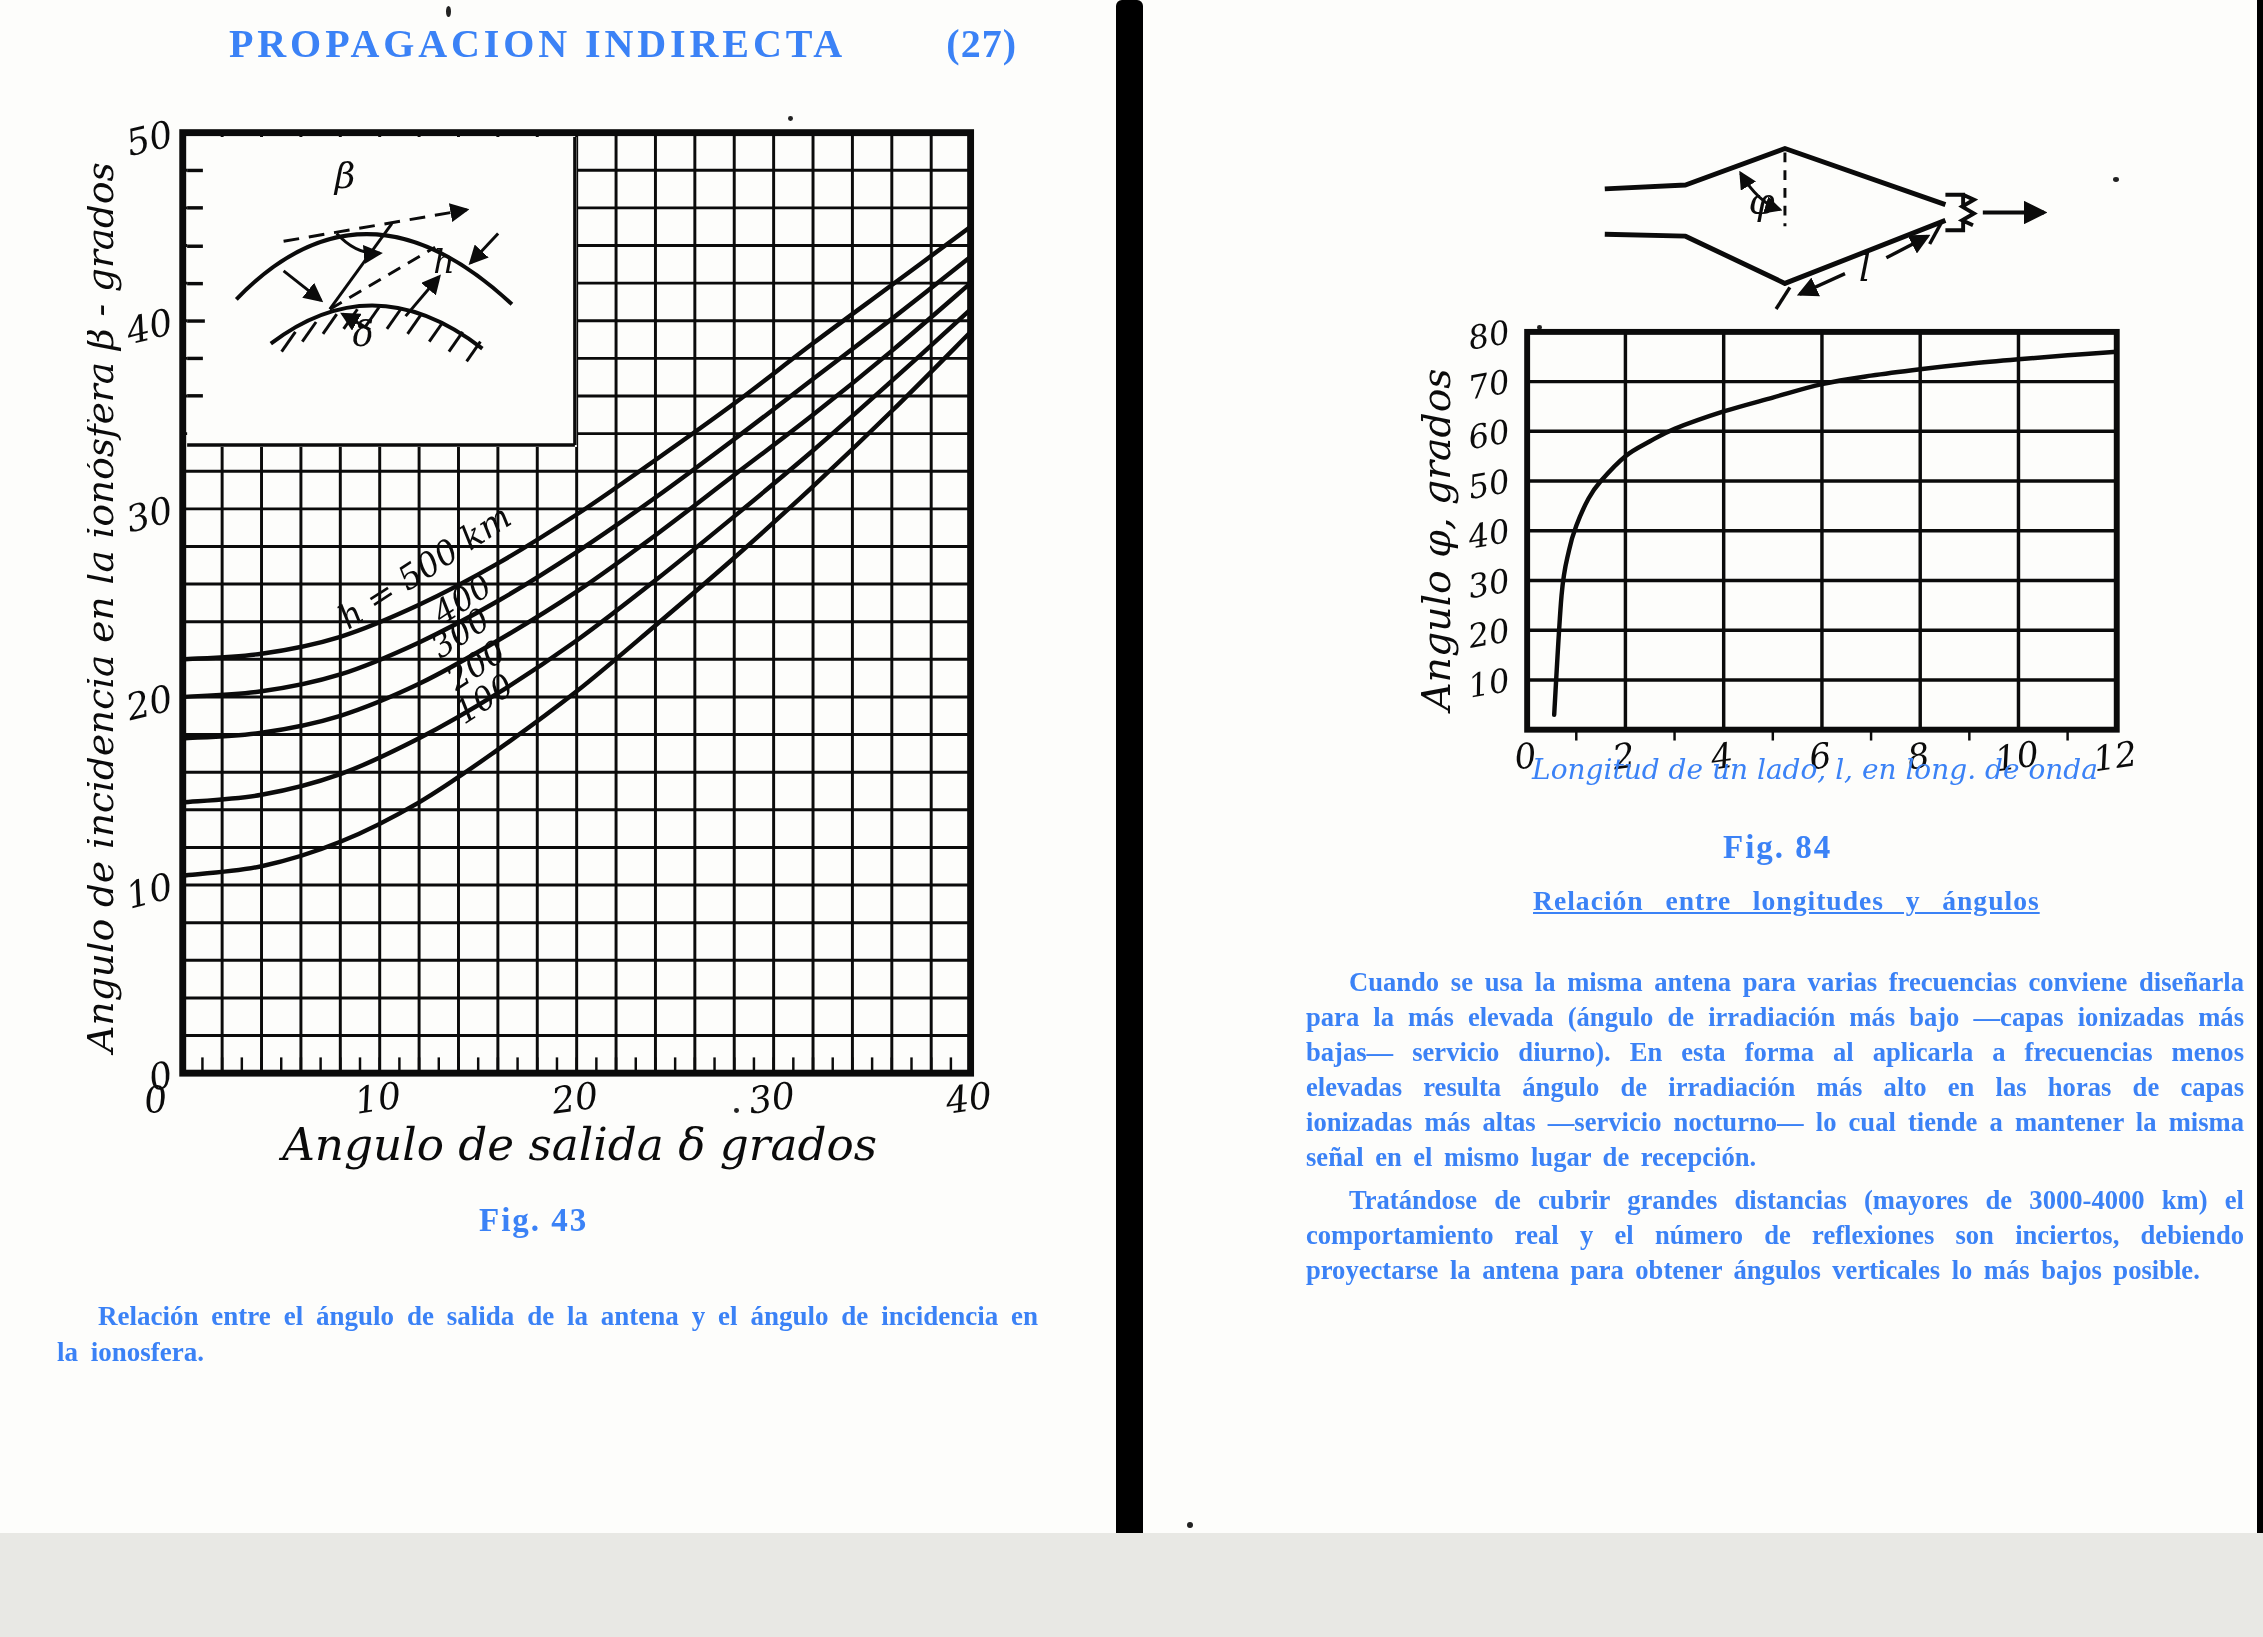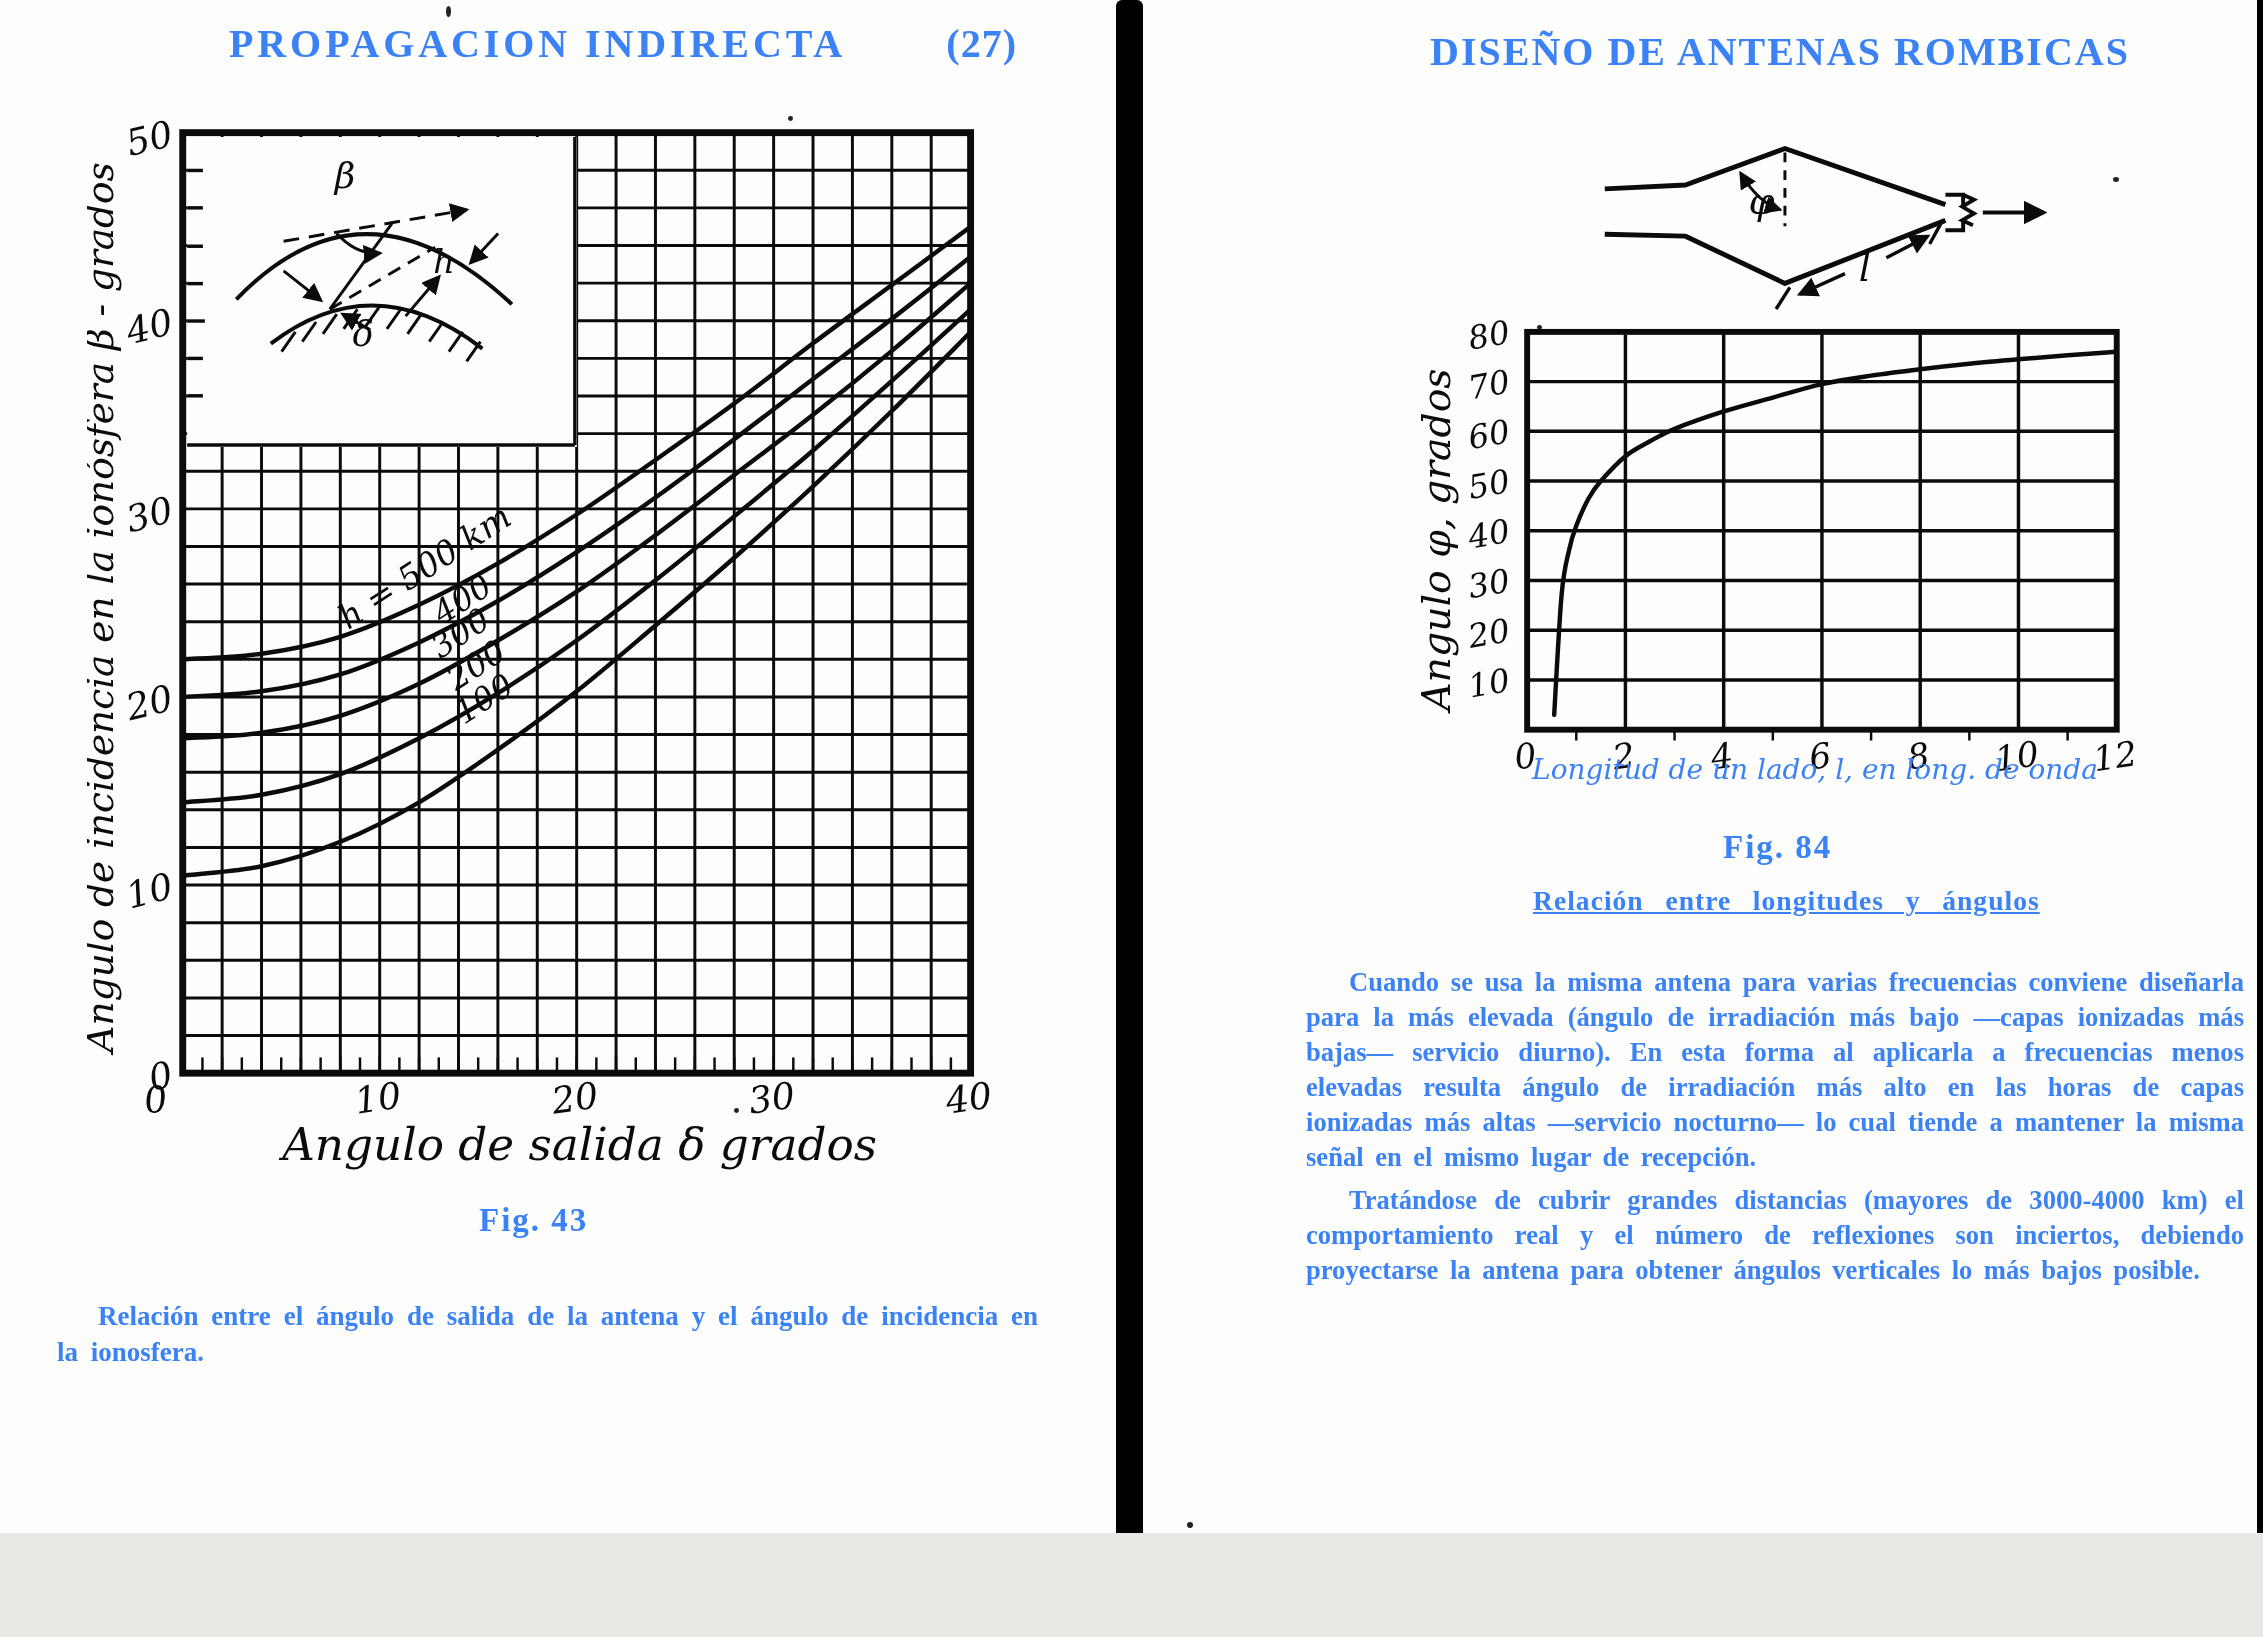--- a/index.html
+++ b/index.html
@@ -197,21 +197,20 @@
 
   <div class="gutter"></div>
   <div class="edge"></div>
   <div class="speck" style="left:446px;top:5.9px;width:4.9px;height:10.8px;"></div>
   <div class="speck" style="left:788px;top:116px;width:4.9px;height:4.9px;"></div>
   <div class="speck" style="left:1537px;top:325px;width:4.9px;height:4.9px;"></div>
   <div class="speck" style="left:734px;top:1108px;width:4.9px;height:4.9px;"></div>
   <div class="speck" style="left:2113px;top:177px;width:5.9px;height:4.9px;"></div>
   <div class="speck" style="left:1187px;top:1522px;width:5.9px;height:5.9px;"></div>
 
-  <div class="abs h1" style="left:1430px;top:27.6px;letter-spacing:2px;">DISEÑO DE ANTENAS ROMBICAS</div>
 
   <svg class="abs" style="left:1591px;top:116px;" width="571" height="197" viewBox="0 0 580 200">
     <defs>
       <marker id="m-ant" viewBox="0 0 10 10" refX="8.5" refY="5" markerWidth="6" markerHeight="6" orient="auto-start-reverse">
         <path d="M0,0L10,5L0,10z" fill="#0b0b0b"></path>
       </marker>
     </defs>
     <g stroke="#0b0b0b" stroke-width="5" fill="none" stroke-linejoin="round">
       <path d="M 14 74 L 96 70 L 197 33 L 360 90"></path>
       <path d="M 14 120 L 96 122 L 197 170 L 360 106"></path>

